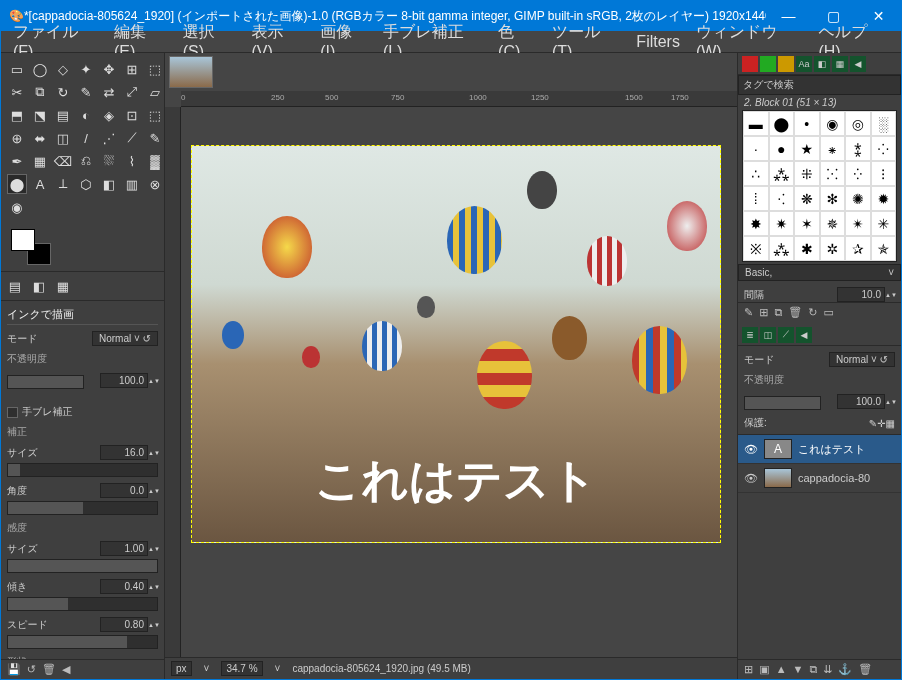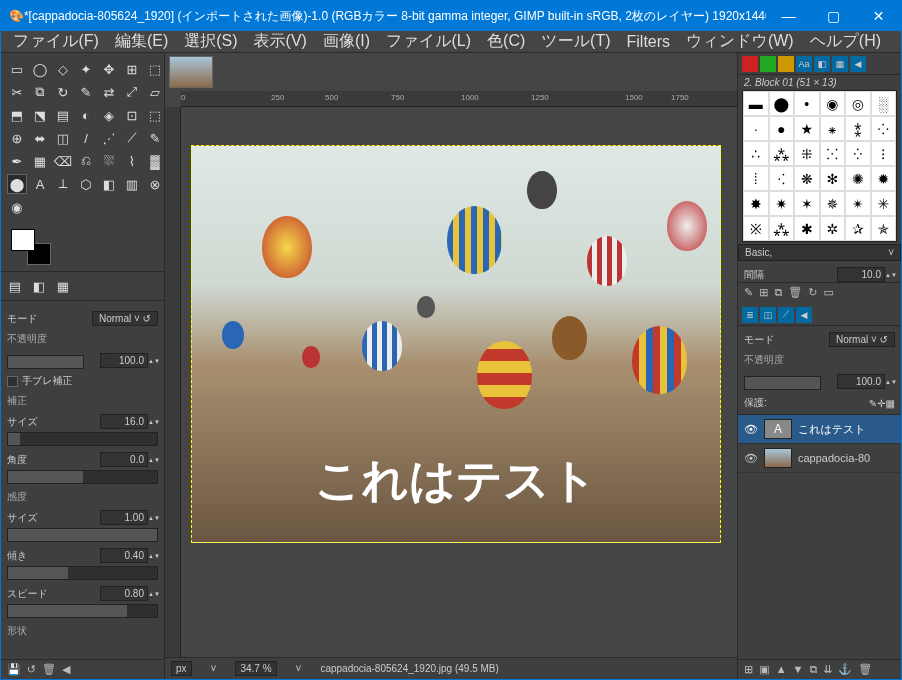--- a/index.html
+++ b/index.html
@@ -36,38 +36,38 @@
 .tabstrip { height: 38px; display: flex; align-items: center; padding: 0 4px; }
 .imgtab { width: 44px; height: 32px; border: 1px solid #666; background: linear-gradient(#a8c5d8,#8a6a4a); position: relative; cursor: pointer; }
 .ruler-top { height: 16px; background: #3a3a3a; border-bottom: 1px solid #222; position: relative; font-size: 8px; color: #aaa; margin-left: 16px; }
 .ruler-top .tick { position: absolute; top: 2px; }
 .canvas-row { flex: 1; display: flex; overflow: hidden; }
 .ruler-left { width: 16px; background: #3a3a3a; border-right: 1px solid #222; }
 .canvas-area { flex: 1; background: #454545; position: relative; overflow: hidden; }
 .canvas { position: absolute; left: 10px; top: 38px; width: 530px; height: 398px; background: linear-gradient(180deg,#dfe8e4 0%,#cfd9d2 35%,#a89070 55%,#6b5641 100%); border: 1px dashed #ff0; }
 .canvas-text { position: absolute; bottom: 30px; left: 50%; transform: translateX(-50%); color: #fff; font-size: 46px; font-weight: bold; white-space: nowrap; }
 .balloon { position: absolute; border-radius: 50% 50% 48% 48%; }
-.statusbar { height: 22px; background: #3f3f3f; border-top: 1px solid #2a2a2a; display: flex; align-items: center; gap: 19px; padding: 0 6px; font-size: 10px; }
+.statusbar { height: 22px; background: #3f3f3f; border-top: 1px solid #2a2a2a; display: flex; align-items: center; gap: 12px; padding: 0 6px; font-size: 10px; }
 .statusbar .fld { background: #333; border: 1px solid #222; padding: 1px 4px; }
 .panel-right { width: 164px; background: #3f3f3f; display: flex; flex-direction: column; border-left: 1px solid #2a2a2a; overflow: hidden; }
 .righttabs { height: 22px; display: flex; align-items: center; border-bottom: 1px solid #2a2a2a; gap: 2px; padding: 0 4px; }
-.rtab { width: 16px; height: 16px; background: #0369a1; font-size: 9px; display: flex; align-items: center; justify-content: center; cursor: pointer; }
+.rtab { width: 16px; height: 16px; background: #14532d; font-size: 9px; display: flex; align-items: center; justify-content: center; cursor: pointer; }
 .search { background: #333; border: 1px solid #222; padding: 2px 4px; font-size: 10px; }
 .brushinfo { padding: 2px 6px; font-size: 10px; font-style: italic; }
 .brushgrid { background: #fff; margin: 0 4px; height: 152px; display: grid; grid-template-columns: repeat(6, 1fr); grid-auto-rows: 25px; gap: 0; border: 1px solid #222; }
 .bcell { border: 1px solid #ddd; display: flex; align-items: center; justify-content: center; font-size: 14px; color: #000; }
 .preset { padding: 2px 6px; margin-top: 2px; background: #333; border: 1px solid #222; font-size: 10px; display:flex; justify-content:space-between;}
 .layers { flex: 1; overflow-y: auto; border-top: 1px solid #2a2a2a; margin-top: 4px; }
 .layer-row { display: flex; align-items: center; gap: 6px; padding: 4px 6px; border-bottom: 1px solid #333; cursor: pointer; }
 .layer-row.active { background: #2a5a8a; color: #fff; }
 .eye { width: 14px; text-align: center; }
 .lthumb { width: 28px; height: 20px; background: #888; border: 1px solid #222; display: flex; align-items: center; justify-content: center; font-size: 12px; }
 .iconrow { display: flex; gap: 6px; padding: 3px 6px; border-top: 1px solid #2a2a2a; font-size: 11px; color: #bbb; }
 .iconrow span { cursor: pointer; }
-.chk { display: flex; align-items: center; gap: 4px; margin-top: 5px; font-size: 10px; }
+.chk { display: flex; align-items: center; gap: 4px; margin-top: 16px; font-size: 10px; }
 .chkbox { width: 11px; height: 11px; border: 1px solid #666; background: #2f2f2f; }
 </style>
 </head>
 <body>
 
 <div class="window">
 
   <div class="titlebar">
     <span>🎨</span>
     <span class="title">*[cappadocia-805624_1920] (インポートされた画像)-1.0 (RGBカラー 8-bit gamma integer, GIMP built-in sRGB, 2枚のレイヤー) 1920x1440 – GIMP</span>
@@ -77,21 +77,21 @@
       <div class="winbtn">✕</div>
     </div>
   </div>
 
   <div class="menubar">
     <span class="mitem">ファイル(F)</span>
     <span class="mitem">編集(E)</span>
     <span class="mitem">選択(S)</span>
     <span class="mitem">表示(V)</span>
     <span class="mitem">画像(I)</span>
-    <span class="mitem">ファイル(L)</span>
+    <span class="mitem">手ブレ補正(L)</span>
     <span class="mitem">色(C)</span>
     <span class="mitem">ツール(T)</span>
     <span class="mitem">Filters</span>
     <span class="mitem">ウィンドウ(W)</span>
     <span class="mitem">ヘルプ(H)</span>
   </div>
 
   <div class="workarea">
 
     <div class="panel-left">
@@ -146,20 +146,21 @@
           <div class="bg"></div>
         </div>
       </div>
       <div class="panel-bottom-icons">
         <span class="tbtn">▤</span>
         <span class="tbtn">◧</span>
         <span class="tbtn">▦</span>
       </div>
 
       <div class="toolopts">
+        <div class="opt-head">インクで描画</div>
 
         <div class="opt-row">
           <label>モード</label>
           <span class="fld" style="background:#333;border:1px solid #222;padding:1px 6px"><span>Normal</span> ˅ ↺</span>
         </div>
 
         <div class="section-sub">不透明度</div>
         <div class="opt-row">
           <div class="slider">
               <div class="fill" style="width:100%"></div>
@@ -245,21 +246,21 @@
 
     <div class="center">
       <div class="tabstrip">
         <div class="imgtab"></div>
       </div>
       <div class="ruler-top" id="ruler-top">
           <span class="tick" style="left: 0px;">0</span>
           <span class="tick" style="left: 70px; margin-left: 20px;">250</span>
           <span class="tick" style="left: 144px;">500</span>
           <span class="tick" style="left: 210px;">750</span>
-          <span class="tick" style="left: 280px;">1000</span>
+          <span class="tick" style="left: 288px;">1000</span>
           <span class="tick" style="left: 350px;">1250</span>
           <span class="tick" style="left: 444px;">1500</span>
           <span class="tick" style="left: 490px;">1750</span>
         </div>
       <div class="canvas-row">
         <div class="ruler-left"></div>
         <div class="canvas-area">
           <div class="canvas">
             <div class="balloon" style="left:70px;top:70px;width:50px;height:62px;background:radial-gradient(#f5d94a,#c0392b);"></div>
             <div class="balloon" style="left:255px;top:60px;width:55px;height:68px;background:repeating-linear-gradient(90deg,#2a66b6 0 6px,#e7c23a 6px 12px);"></div>
@@ -289,20 +290,21 @@
     <div class="panel-right">
       <div class="righttabs">
         <span class="rtab" style="background:#c22"></span>
         <span class="rtab" style="background:#2a2"></span>
         <span class="rtab" style="background:#c90"></span>
         <span class="rtab">Aa</span>
         <span class="rtab">◧</span>
         <span class="rtab">▦</span>
         <span class="rtab">◀</span>
       </div>
+      <div class="search">タグで検索</div>
       <div class="brushinfo">2. Block 01 (51 × 13)</div>
       <div class="brushgrid" id="brushgrid">
           <div class="bcell">▬</div>
           <div class="bcell">⬤</div>
           <div class="bcell">•</div>
           <div class="bcell">◉</div>
           <div class="bcell">◎</div>
           <div class="bcell">░</div>
           <div class="bcell">·</div>
           <div class="bcell">●</div>

